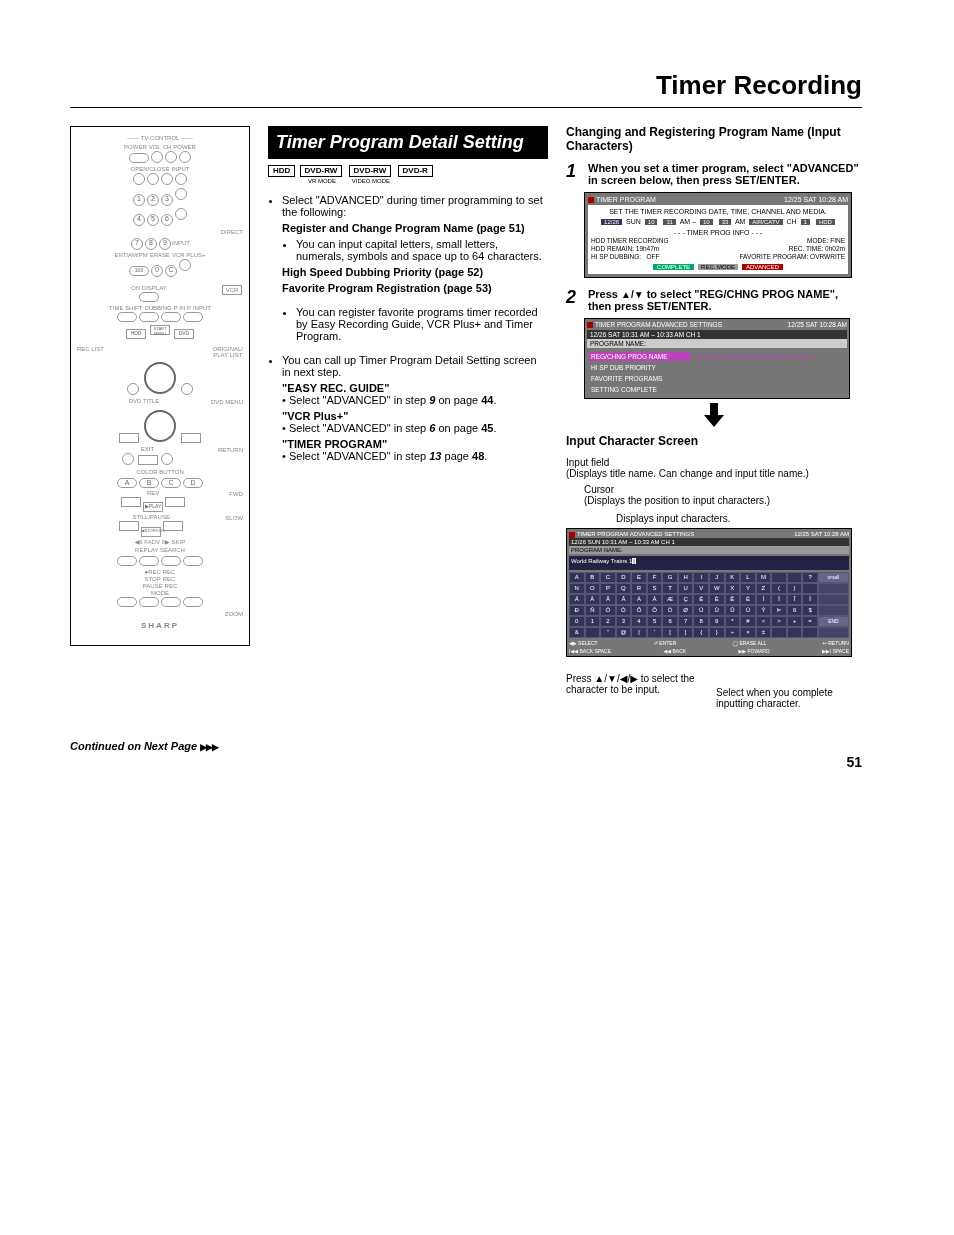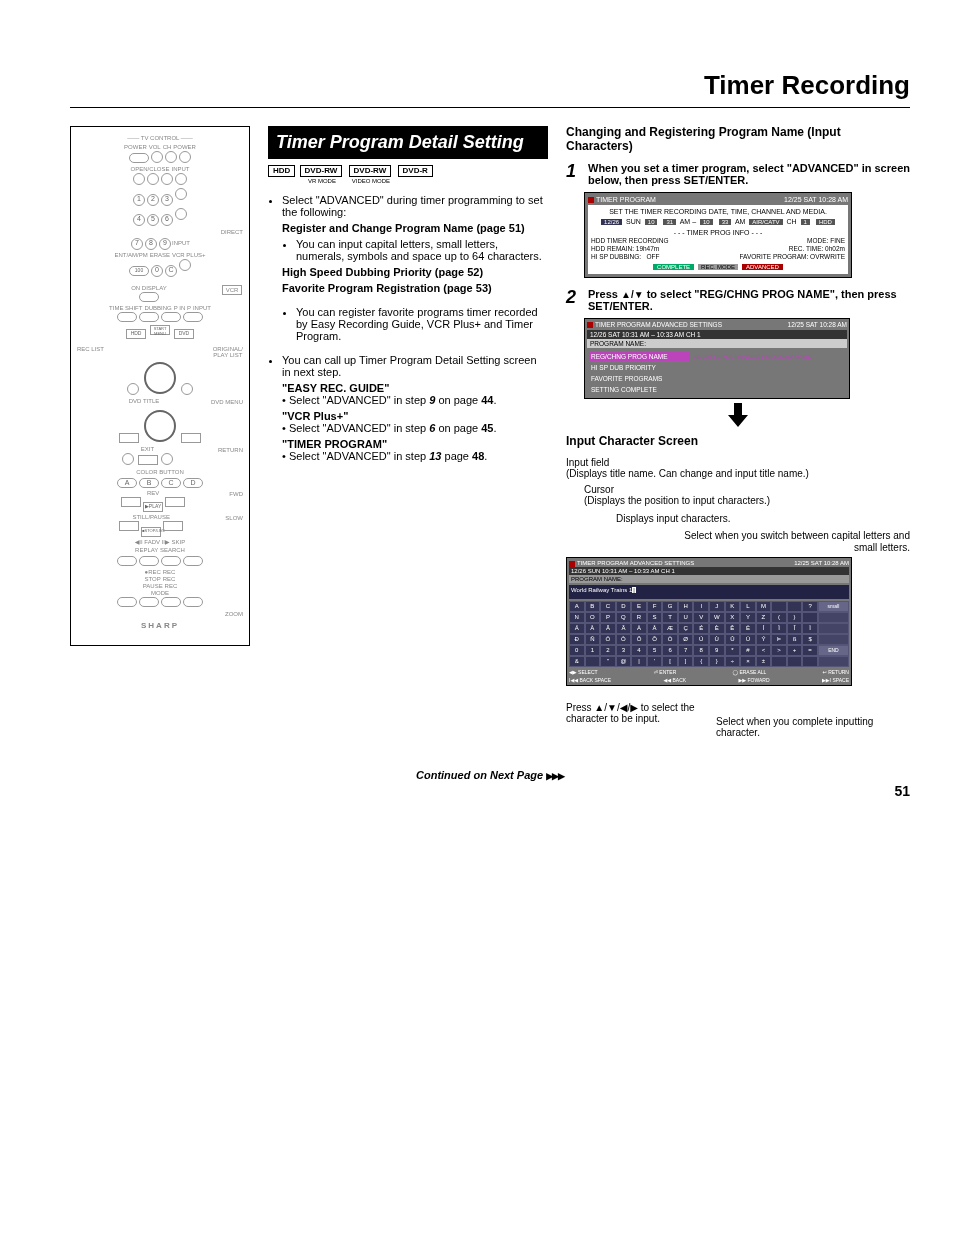--- a/index.html
+++ b/index.html
@@ -5,21 +5,21 @@
   body {
     font-family: Arial, Helvetica, sans-serif;
     font-size: 11px;
     color: #000;
     margin: 0;
     padding: 0;
     background: #fff;
     width: 954px;
   }
   .page {
-    padding: 70px 44px 30px 70px;
+    padding: 70px 92px 30px 70px;
   }
   .page-title {
     font-size: 26px;
     font-weight: bold;
     text-align: right;
     border-bottom: 1.5px solid #000;
     padding-bottom: 6px;
     margin-bottom: 18px;
   }
   .columns {
@@ -176,21 +176,21 @@
     text-align:center;
     font-size:6px;
     height:9px;
     line-height:9px;
   }
   .side-cell { grid-column: span 2; background:#446; font-size:5px;}
   .osd2 .footer { display:flex; justify-content:space-between; font-size:5px; margin-top:2px; color:#fff;}
   .cont-next {
     font-style: italic;
     font-weight: bold;
-    text-align: center;
+    text-align: left;
     font-size: 11px;
     margin-top: 30px;
   }
   .cont-next .tri::after { content:"▶▶▶"; font-style:normal; font-size:9px; letter-spacing:-1px;}
   .page-num {
     text-align: right;
     font-weight: bold;
     font-size: 14px;
     margin-top: 2px;
   }
@@ -400,21 +400,20 @@
       <svg class="big-arrow" viewBox="0 0 20 24">
           <path d="M6 0 h8 v12 h6 L10 24 L0 12 h6 Z" fill="#000"></path>
         </svg>
 
       <div class="section-title-plain">Input Character Screen</div>
 
       <div class="char-screen-block">
         <div class="cs-label"><span>Input field</span><br><span>(Displays title name. Can change and input title name.)</span></div>
         <div class="cs-label cs-sub" style="margin-top:4px"><span>Cursor</span><br><span>(Displays the position to input characters.)</span></div>
         <div class="cs-label cs-sub2" style="margin-top:6px">Displays input characters.</div>
-        <div class="cs-label cs-sub3" style="margin-top:6px;text-align:right;margin-right:0">Select when you switch between capital letters and small letters.</div>
 
         <div class="osd2">
           <div class="hdr">
               <span><span class="osd-redsq"></span><span>TIMER PROGRAM ADVANCED SETTINGS</span></span>
               <span>12/25 SAT 10:28 AM</span>
             </div>
           <div class="subhdr">12/26 SUN  10:31 AM – 10:33 AM  CH 1</div>
           <div class="pname">PROGRAM NAME:</div>
           <div class="inputline"><span>World Railway Trains 1</span><span style="background:#fff;color:#000;padding:0 1px">|</span></div>
           <div id="char-grid" class="char-grid">

